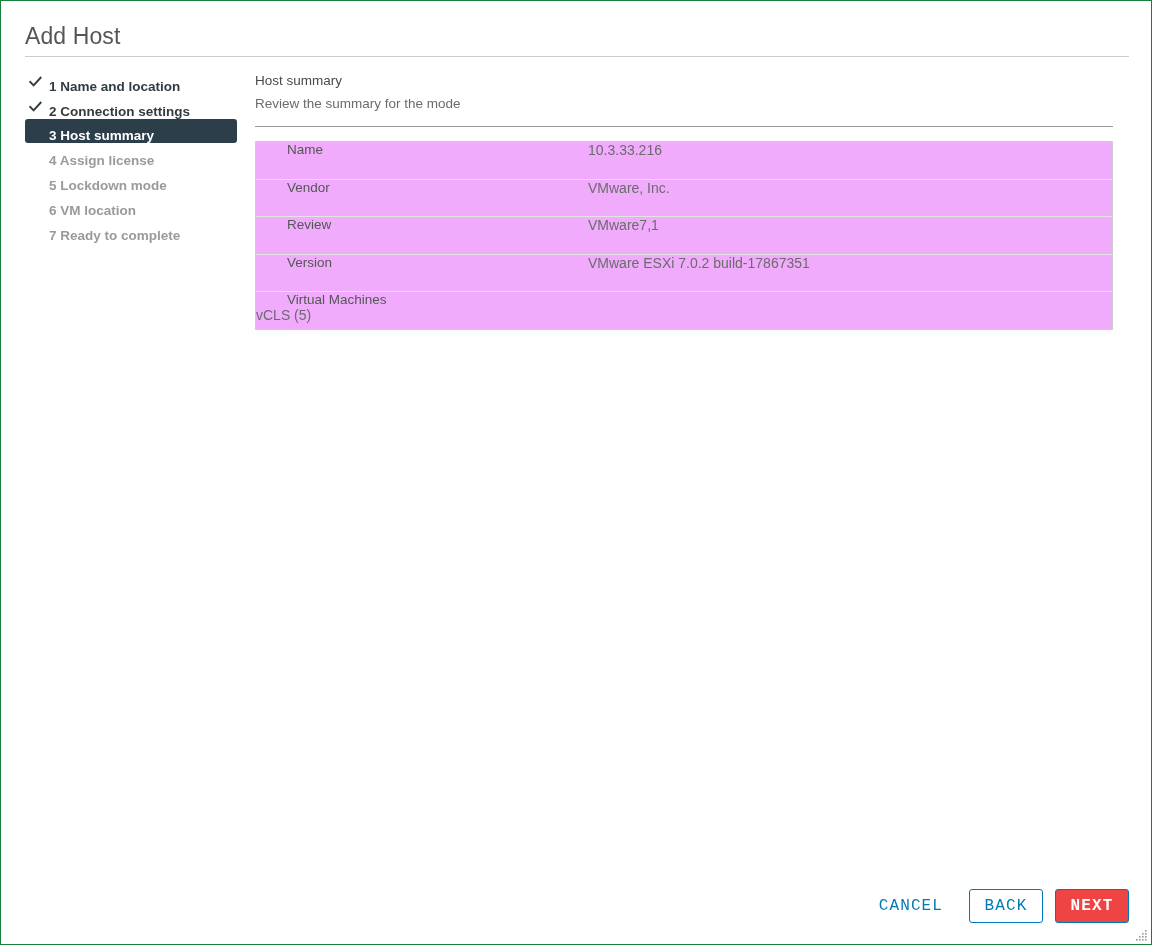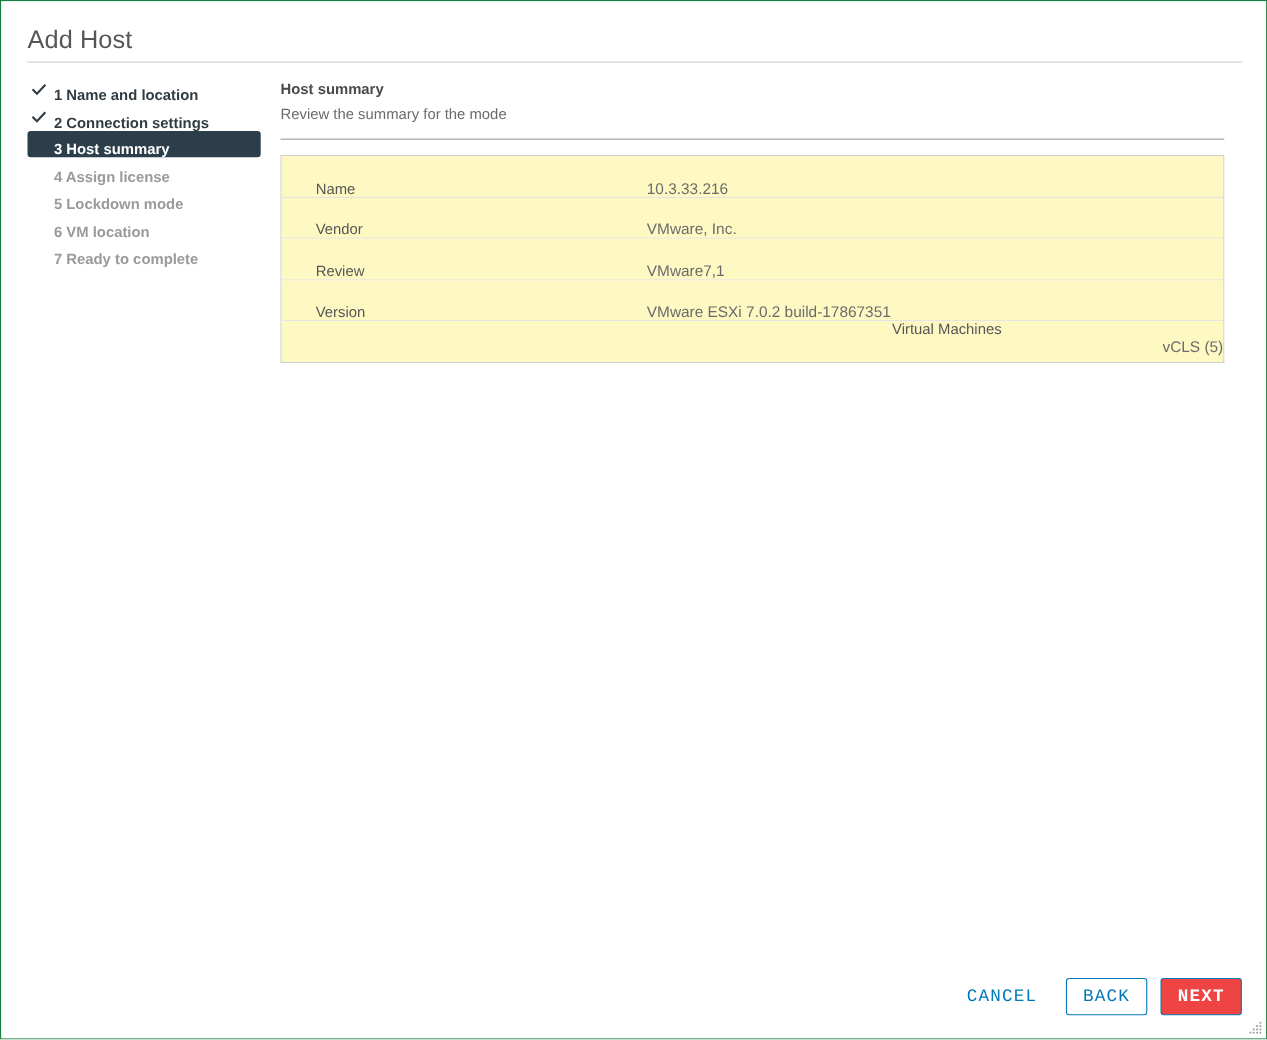--- a/index.html
+++ b/index.html
@@ -88,21 +88,21 @@
 
   
   .content-pane {
     position: absolute;
     left: 254px;
     top: 71px;
     width: 858px;
   }
   .content-heading {
     font-size: 13.5px;
-    font-weight: bold;
+    font-weight: normal;
     color: #4a4a4a;
     line-height: 18px;
     margin: 0;
   }
   .content-subheading {
     font-size: 13.5px;
     font-weight: 400;
     color: #6b6b6b;
     line-height: 18px;
     margin-top: 5px;
@@ -118,24 +118,24 @@
   .summary-table {
     margin-top: 14px;
     width: 858px;
     border: 1px solid #cdcdcd;
     border-collapse: collapse;
     box-sizing: border-box;
     background: #fafafa;
   }
   .summary-row {
     display: flex;
-    align-items: flex-end;
+    align-items: flex-start;
     height: 36.6px;
     border-bottom: 1px solid #e3e3e3;
-    background: #fef9c3;
+    background: #f0abfc;
   }
   .summary-row:last-child { border-bottom: none; flex-direction: column; }
   .summary-label {
     width: 332px;
     box-sizing: border-box;
     padding-left: 31px;
     font-size: 13.5px;
     color: #565656;
     white-space: nowrap;
     overflow: hidden;

